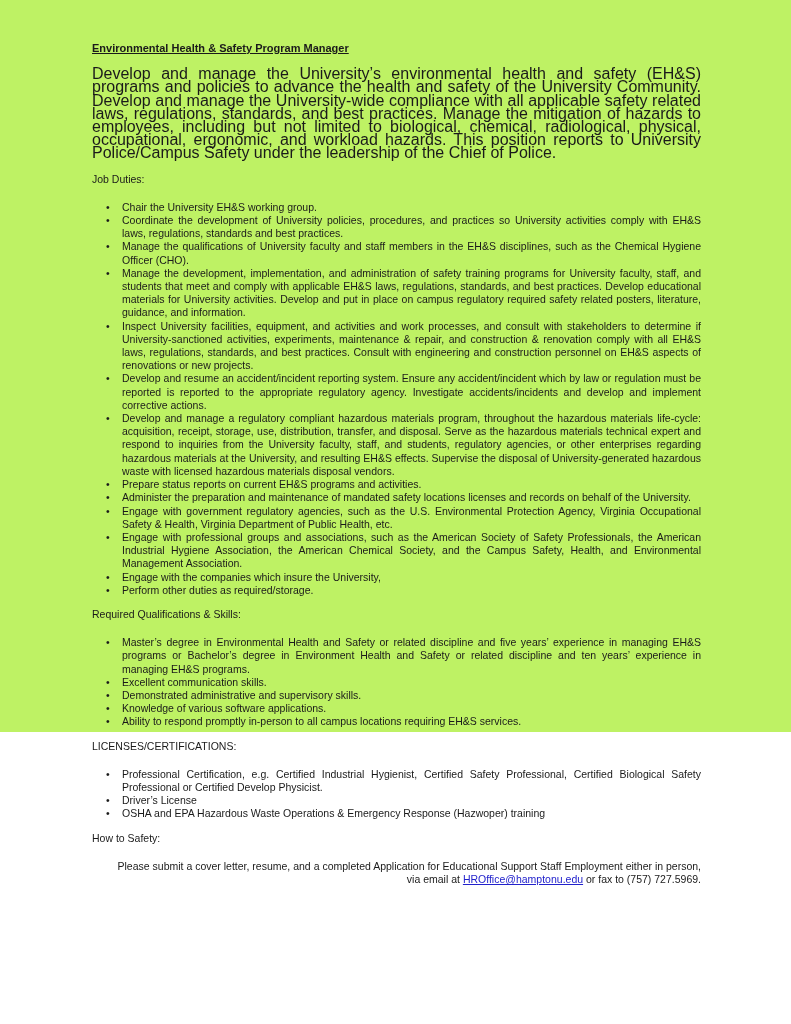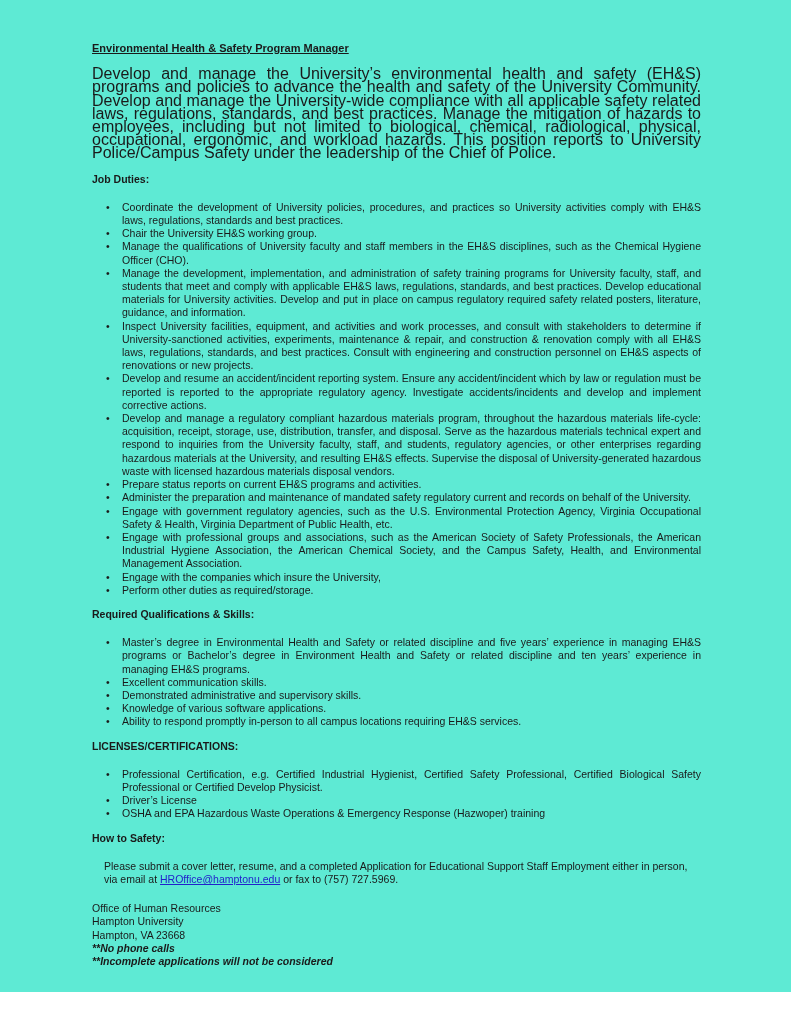--- a/index.html
+++ b/index.html
@@ -11,40 +11,40 @@
     width: 791px;
     height: 1024px;
     font-family: "Liberation Sans", sans-serif;
     color: #1a1a1a;
     position: relative;
     overflow: hidden;
   }
   .page {
     box-sizing: border-box;
     width: 791px;
-    height: 992px;
+    height: 732px;
     padding: 42px 90px 40px 92px;
-    background: #5eead4;
+    background: #bef264;
   }
   .doc-title {
     font-size: 11px;
     font-weight: bold;
     text-decoration: underline;
     margin: 0 0 12px 0;
     line-height: 13.2px;
   }
   .para {
     font-size: 16px;
     line-height: 13.2px;
     margin: 0 0 13px 0;
     text-align: justify;
   }
   .section-heading {
     font-size: 10.5px;
-    font-weight: bold;
+    font-weight: normal;
     line-height: 13.2px;
     margin: 11px 0 15px 0;
   }
   ul.bullet-list {
     list-style: none;
     margin: 0 0 11px 0;
     padding: 0;
   }
   ul.bullet-list li {
     font-size: 10.5px;
@@ -56,20 +56,21 @@
   ul.bullet-list li::before {
     content: "\2022";
     position: absolute;
     left: 14px;
     top: 0;
   }
   .apply-para {
     font-size: 10.5px;
     line-height: 13.2px;
     margin: 0 0 13px 12px;
+    text-align: right;
   }
   a.email-link {
     text-decoration: underline;
     cursor: pointer;
   }
   .footer-block {
     margin-top: 16px;
     font-size: 10.5px;
     line-height: 13.2px;
   }
@@ -88,29 +89,29 @@
 <body>
 
 <div class="page">
 
   <h1 class="doc-title">Environmental Health &amp; Safety Program Manager</h1>
 
   <p class="para">Develop and manage the University’s environmental health and safety (EH&amp;S) programs and policies to advance the health and safety of the University Community. Develop and manage the University-wide compliance with all applicable safety related laws, regulations, standards, and best practices. Manage the mitigation of hazards to employees, including but not limited to biological, chemical, radiological, physical, occupational, ergonomic, and workload hazards.  This position reports to University Police/Campus Safety under the leadership of the Chief of Police.</p>
 
   <h2 class="section-heading">Job Duties:</h2>
   <ul class="bullet-list">
+    <li>Chair the University EH&amp;S working group.</li>
     <li>Coordinate the development of University policies, procedures, and practices so University activities comply with EH&amp;S laws, regulations, standards and best practices.</li>
-    <li>Chair the University EH&amp;S working group.</li>
     <li>Manage the qualifications of University faculty and staff members in the EH&amp;S disciplines, such as the Chemical Hygiene Officer (CHO).</li>
     <li>Manage the development, implementation, and administration of safety training programs for University faculty, staff, and students that meet and comply with applicable EH&amp;S laws, regulations, standards, and best practices. Develop educational materials for University activities. Develop and put in place on campus regulatory required safety related posters, literature, guidance, and information.</li>
     <li>Inspect University facilities, equipment, and activities and work processes, and consult with stakeholders to determine if University-sanctioned activities, experiments, maintenance &amp; repair, and construction &amp; renovation comply with all EH&amp;S laws, regulations, standards, and best practices. Consult with engineering and construction personnel on EH&amp;S aspects of renovations or new projects.</li>
     <li>Develop and resume an accident/incident reporting system. Ensure any accident/incident which by law or regulation must be reported is reported to the appropriate regulatory agency. Investigate accidents/incidents and develop and implement corrective actions.</li>
     <li>Develop and manage a regulatory compliant hazardous materials program, throughout the hazardous materials life-cycle: acquisition, receipt, storage, use, distribution, transfer, and disposal. Serve as the hazardous materials technical expert and respond to inquiries from the University faculty, staff, and students, regulatory agencies, or other enterprises regarding hazardous materials at the University, and resulting EH&amp;S effects. Supervise the disposal of University-generated hazardous waste with licensed hazardous materials disposal vendors.</li>
     <li>Prepare status reports on current EH&amp;S programs and activities.</li>
-    <li>Administer the preparation and maintenance of mandated safety regulatory current and records on behalf of the University.</li>
+    <li>Administer the preparation and maintenance of mandated safety locations licenses and records on behalf of the University.</li>
     <li>Engage with government regulatory agencies, such as the U.S. Environmental Protection Agency, Virginia Occupational Safety &amp; Health, Virginia Department of Public Health, etc.</li>
     <li>Engage with professional groups and associations, such as the American Society of Safety Professionals, the American Industrial Hygiene Association, the American Chemical Society, and the Campus Safety, Health, and Environmental Management Association.</li>
     <li>Engage with the companies which insure the University,</li>
     <li>Perform other duties as required/storage.</li>
   </ul>
 
   <h2 class="section-heading">Required Qualifications &amp; Skills:</h2>
   <ul class="bullet-list">
     <li>Master’s degree in Environmental Health and Safety or related discipline and five years’ experience in managing EH&amp;S programs or Bachelor’s degree in Environment Health and Safety or related discipline and ten years’ experience in managing EH&amp;S programs.</li>
     <li>Excellent communication skills.</li>
@@ -122,21 +123,14 @@
   <h2 class="section-heading">LICENSES/CERTIFICATIONS:</h2>
   <ul class="bullet-list">
     <li>Professional Certification, e.g. Certified Industrial Hygienist, Certified Safety Professional, Certified Biological Safety Professional or Certified Develop Physicist.</li>
     <li>Driver’s License</li>
     <li>OSHA and EPA Hazardous Waste Operations &amp; Emergency Response (Hazwoper) training</li>
   </ul>
 
   <h2 class="section-heading">How to Safety:</h2>
   <p class="apply-para"><span>Please submit a cover letter, resume, and a completed Application for Educational Support Staff Employment either in person, via email at </span><a class="email-link" style="color: rgb(34, 34, 204);">HROffice@hamptonu.edu</a><span> or fax to (757) 727.5969.</span></p>
 
-  <div class="footer-block">
-    <div class="footer-line">Office of Human Resources</div>
-    <div class="footer-line">Hampton University</div>
-    <div class="footer-line">Hampton, VA 23668</div>
-    <div class="footer-note">**No phone calls</div>
-    <div class="footer-note">**Incomplete applications will not be considered</div>
-  </div>
 
 </div>
 
 </body></html>

